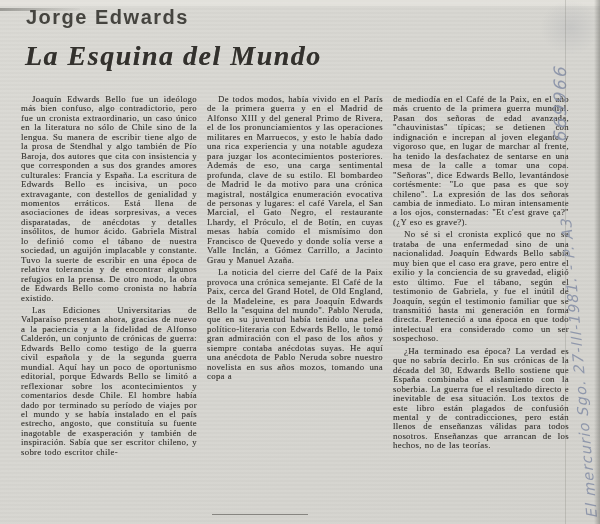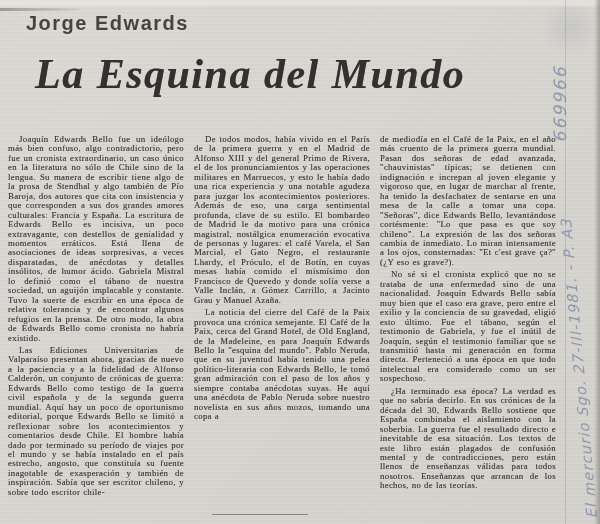--- a/index.html
+++ b/index.html
@@ -18,37 +18,37 @@
   .top-strip{position:absolute;left:0;top:0;width:100%;height:6px;background:rgba(236,235,230,0.55);}
   .artifact-line{position:absolute;left:0;top:8px;width:80px;height:3px;
     background:linear-gradient(to right, rgba(105,105,100,0.55), rgba(105,105,100,0.05));}
   .smudge-tr{position:absolute;left:540px;top:0;width:60px;height:55px;
     background:radial-gradient(ellipse at center, rgba(120,125,140,0.16), transparent 70%);}
   .crease{position:absolute;left:565px;top:0;width:1px;height:524px;background:rgba(125,125,120,0.28);}
   .edge-shadow{position:absolute;right:0;top:0;width:6px;height:524px;
     background:linear-gradient(to right, transparent, rgba(95,95,90,0.45));}
 
   .byline{
-    position:absolute;left:26px;top:12px;
+    position:absolute;left:26px;top:6px;
     font-family:"Liberation Sans", sans-serif;
     font-size:20px;font-weight:bold;letter-spacing:1.5px;
     color:#45443f;
   }
   .headline{
-    position:absolute;left:25px;top:40px;margin:10px;
+    position:absolute;left:25px;top:40px;margin:0;
     font-family:"Liberation Serif", serif;
     font-style:italic;font-weight:bold;
-    font-size:42px;letter-spacing:1.5px;
+    font-size:28px;letter-spacing:1.5px;
     color:#33312d;
     text-shadow:0 0 0.6px rgba(50,48,44,0.6);
   }
 
   .columns{
-    position:absolute;left:8px;top:95px;width:548px;
-    display:flex;gap:10px;margin-top:40px;
+    position:absolute;left:21px;top:95px;width:548px;
+    display:flex;gap:10px;
   }
   .col{flex:1 1 0;min-width:0;}
   .col p{
     margin:0 0 3px 0;
     font-size:8.8px;line-height:9.45px;
     text-align:justify;
     letter-spacing:0.3px;word-spacing:0.5px;
     color:#3e3c38;
     text-shadow:0 0 0.5px rgba(62,60,56,0.55);
   }

